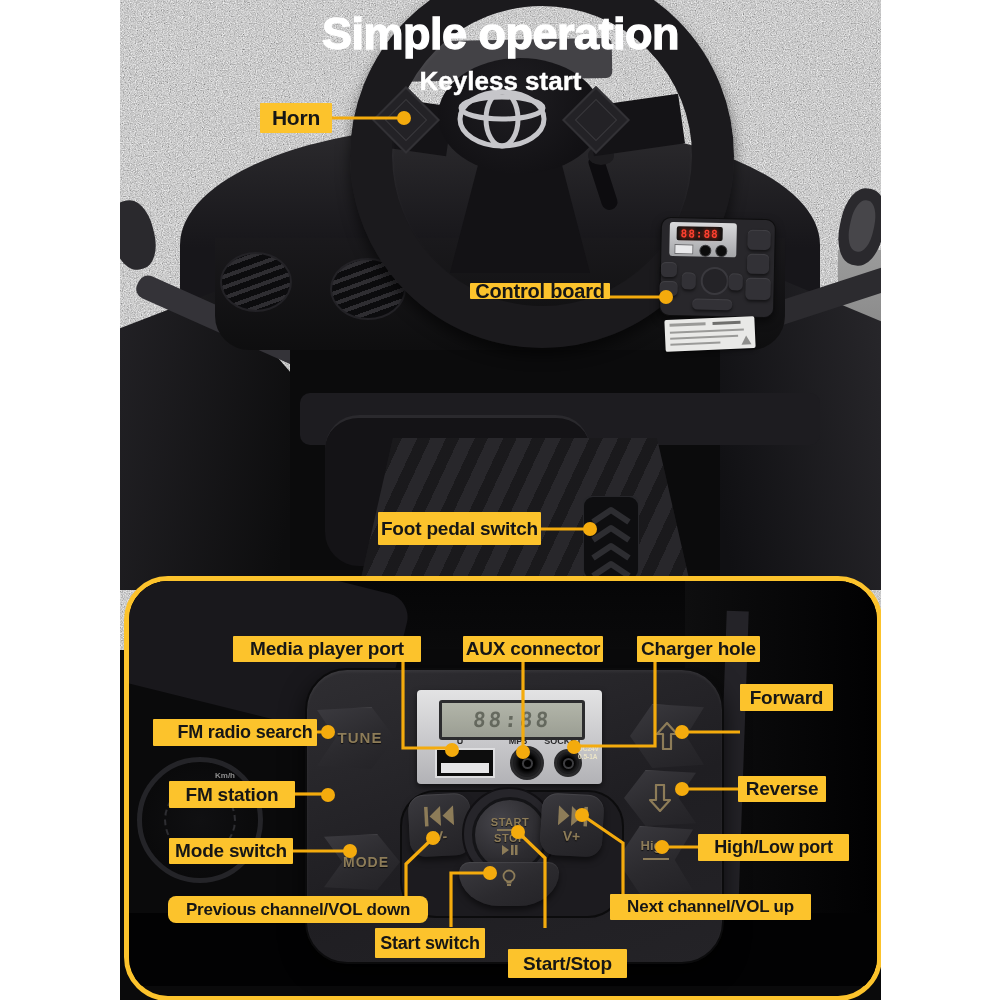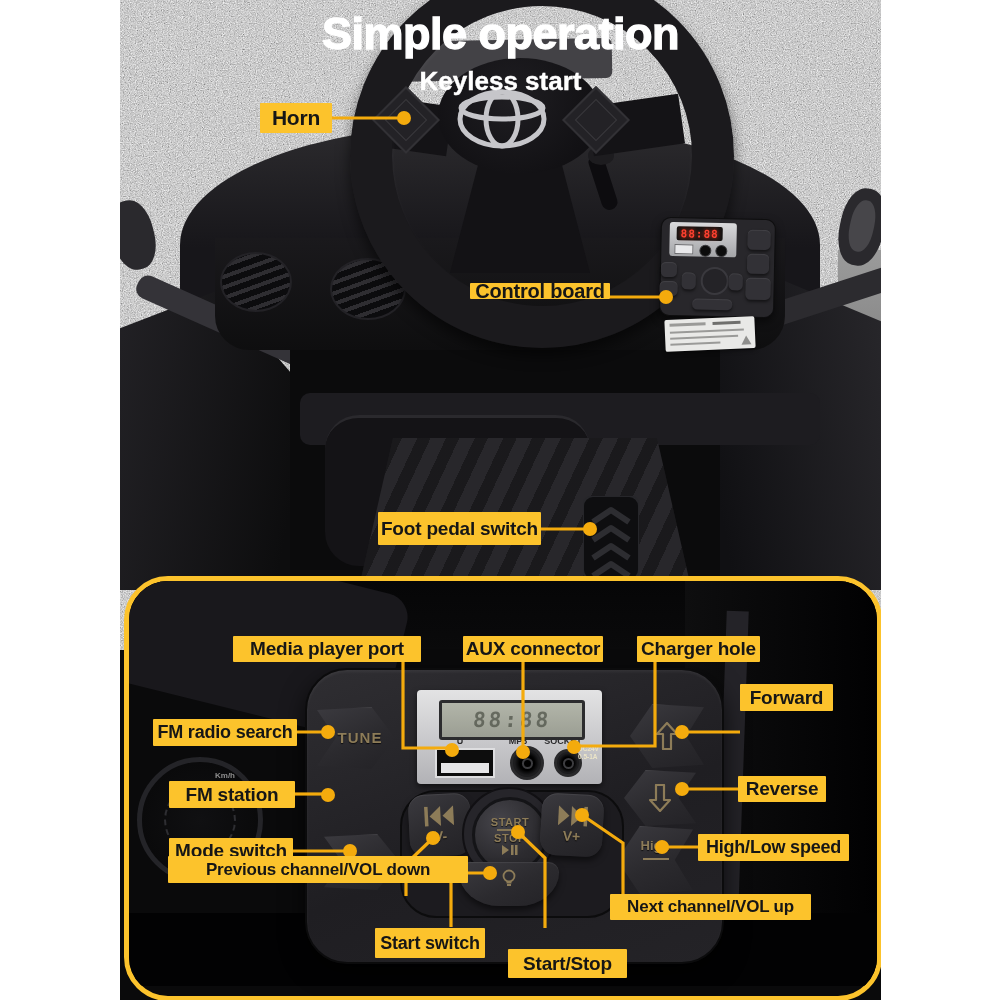--- a/index.html
+++ b/index.html
@@ -335,24 +335,24 @@
       <circle cx="518" cy="832" r="7"></circle>
     </g>
   </svg>
 
   <div class="lbl" style="left:260px;top:103px;width:72px;height:30px;font-size:21px;">Horn</div>
   <div class="lbl" style="left:470px;top:283px;width:140px;height:16px;font-size:20px;">Control board</div>
   <div class="lbl" style="left:378px;top:512px;width:163px;height:33px;font-size:19px;">Foot pedal switch</div>
   <div class="lbl" style="left:233px;top:636px;width:188px;height:26px;font-size:19px;">Media player port</div>
   <div class="lbl" style="left:463px;top:636px;width:140px;height:26px;font-size:19px;">AUX connector</div>
   <div class="lbl" style="left:637px;top:636px;width:123px;height:26px;font-size:19px;">Charger hole</div>
-  <div class="lbl" style="left:153px;top:719px;width:144px;height:27px;font-size:18px;">FM radio search</div>
+  <div class="lbl" style="left:153px;top:719px;width:144px;height:27px;font-size:18px;padding-left:20px;">FM radio search</div>
   <div class="lbl" style="left:740px;top:684px;width:93px;height:27px;font-size:19px;">Forward</div>
   <div class="lbl" style="left:169px;top:781px;width:126px;height:27px;font-size:19px;">FM station</div>
   <div class="lbl" style="left:738px;top:776px;width:88px;height:26px;font-size:19px;">Reverse</div>
   <div class="lbl" style="left:169px;top:838px;width:124px;height:26px;font-size:19px;">Mode switch</div>
-  <div class="lbl" style="left:698px;top:834px;width:151px;height:27px;font-size:18px;">High/Low speed</div>
-  <div class="lbl" style="left:168px;top:856px;width:300px;height:27px;font-size:17px;">Previous channel/VOL down</div>
+  <div class="lbl" style="left:698px;top:834px;width:151px;height:27px;font-size:18px;">High/Low port</div>
+  <div class="lbl" style="left:168px;top:896px;width:260px;height:27px;font-size:17px;border-radius:8px;">Previous channel/VOL down</div>
   <div class="lbl" style="left:610px;top:894px;width:201px;height:26px;font-size:17px;">Next channel/VOL up</div>
   <div class="lbl" style="left:375px;top:928px;width:110px;height:30px;font-size:18px;">Start switch</div>
   <div class="lbl" style="left:508px;top:929px;width:119px;height:29px;font-size:19px;margin-top:20px;">Start/Stop</div>
 
 </div>
 
 </body></html>

